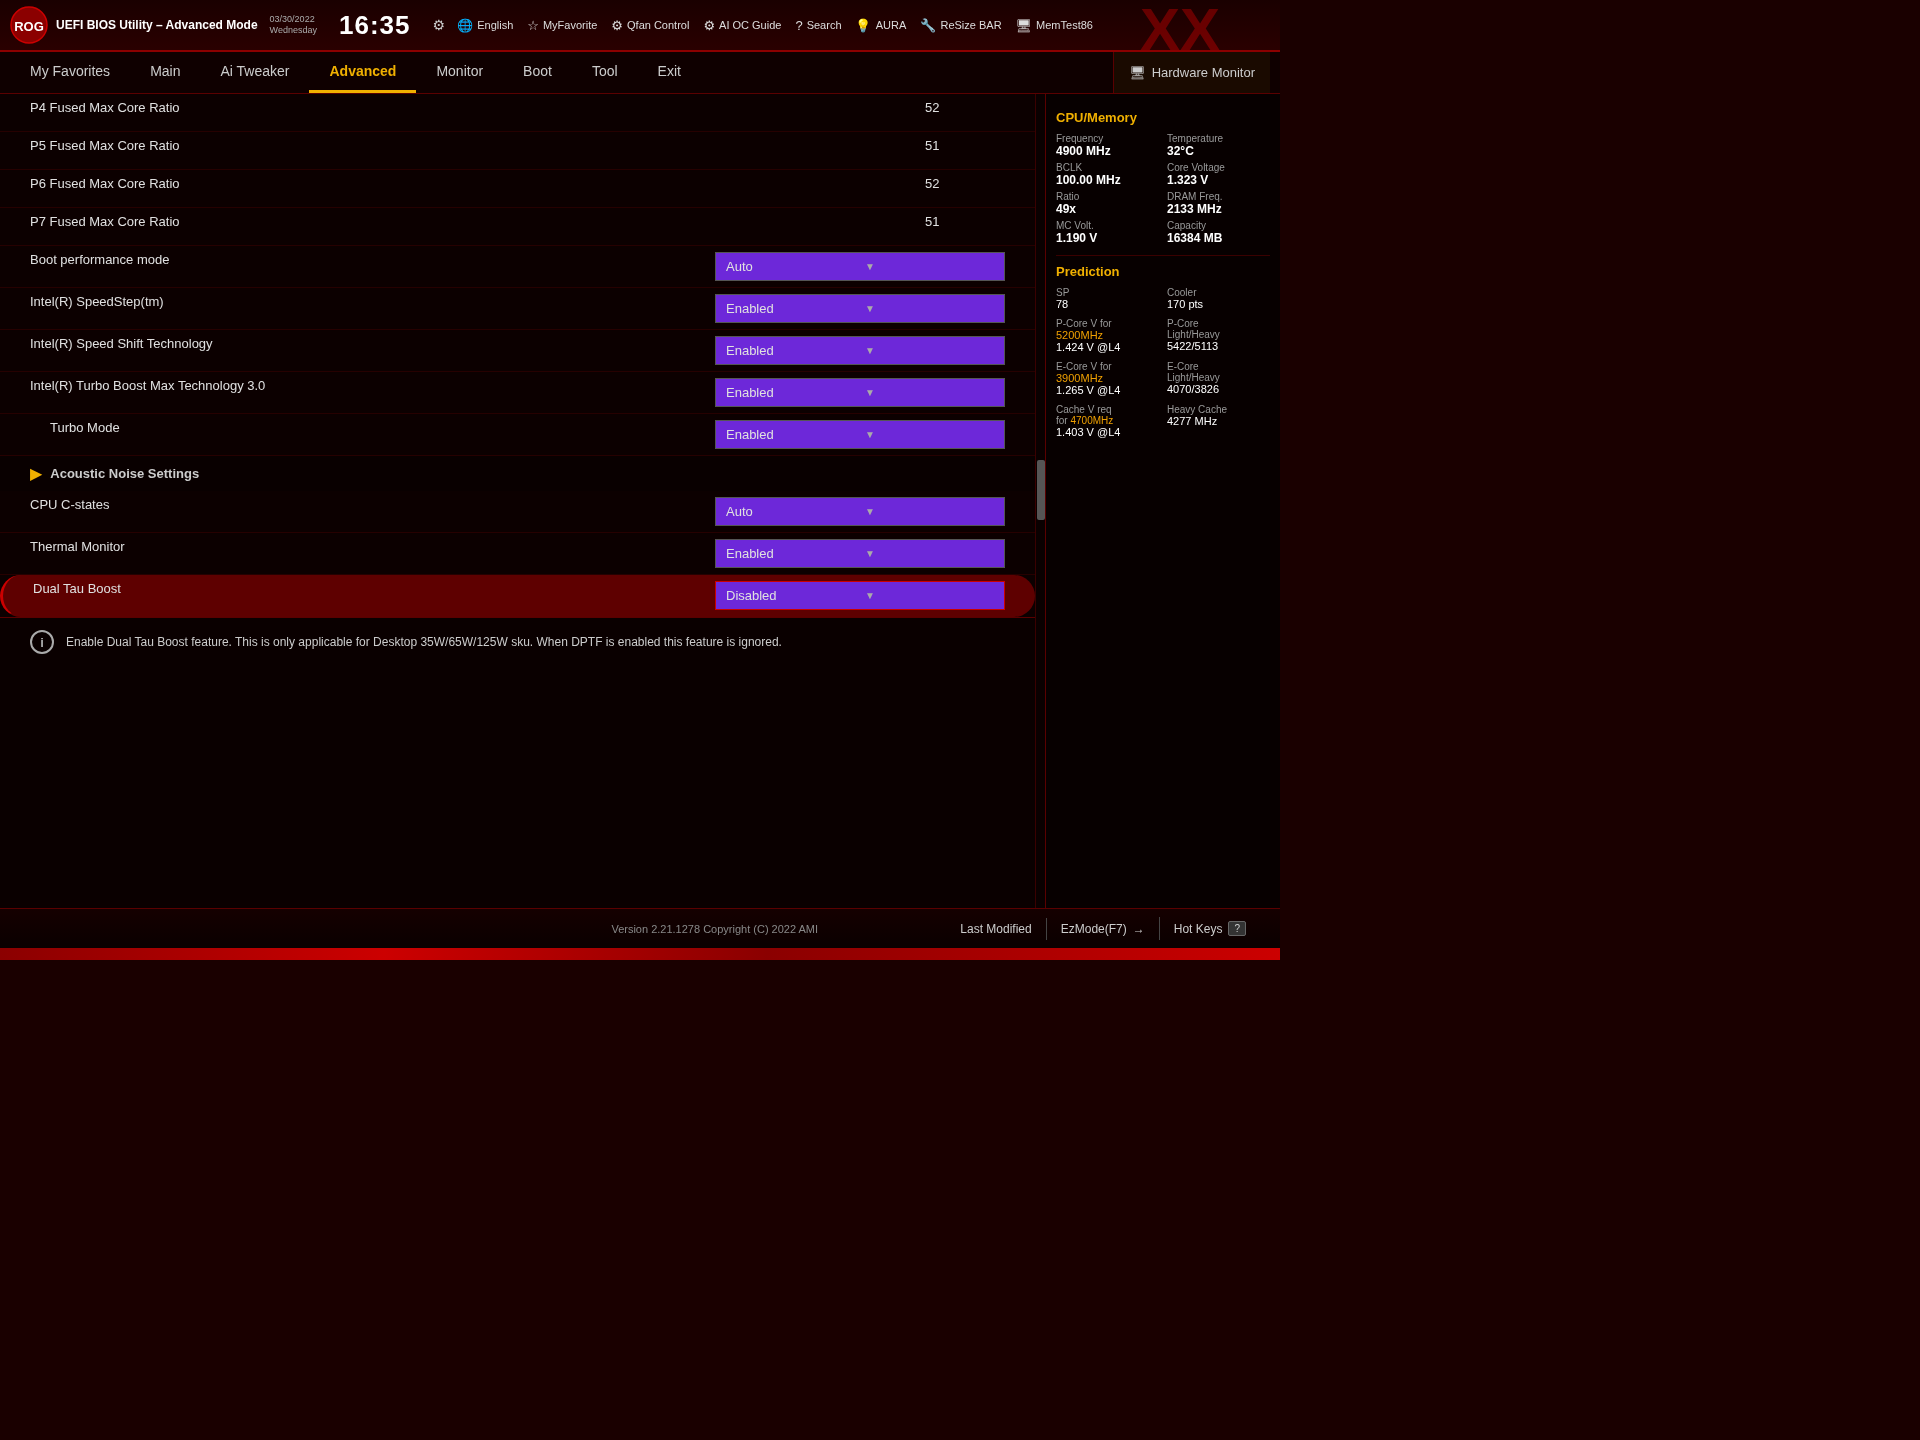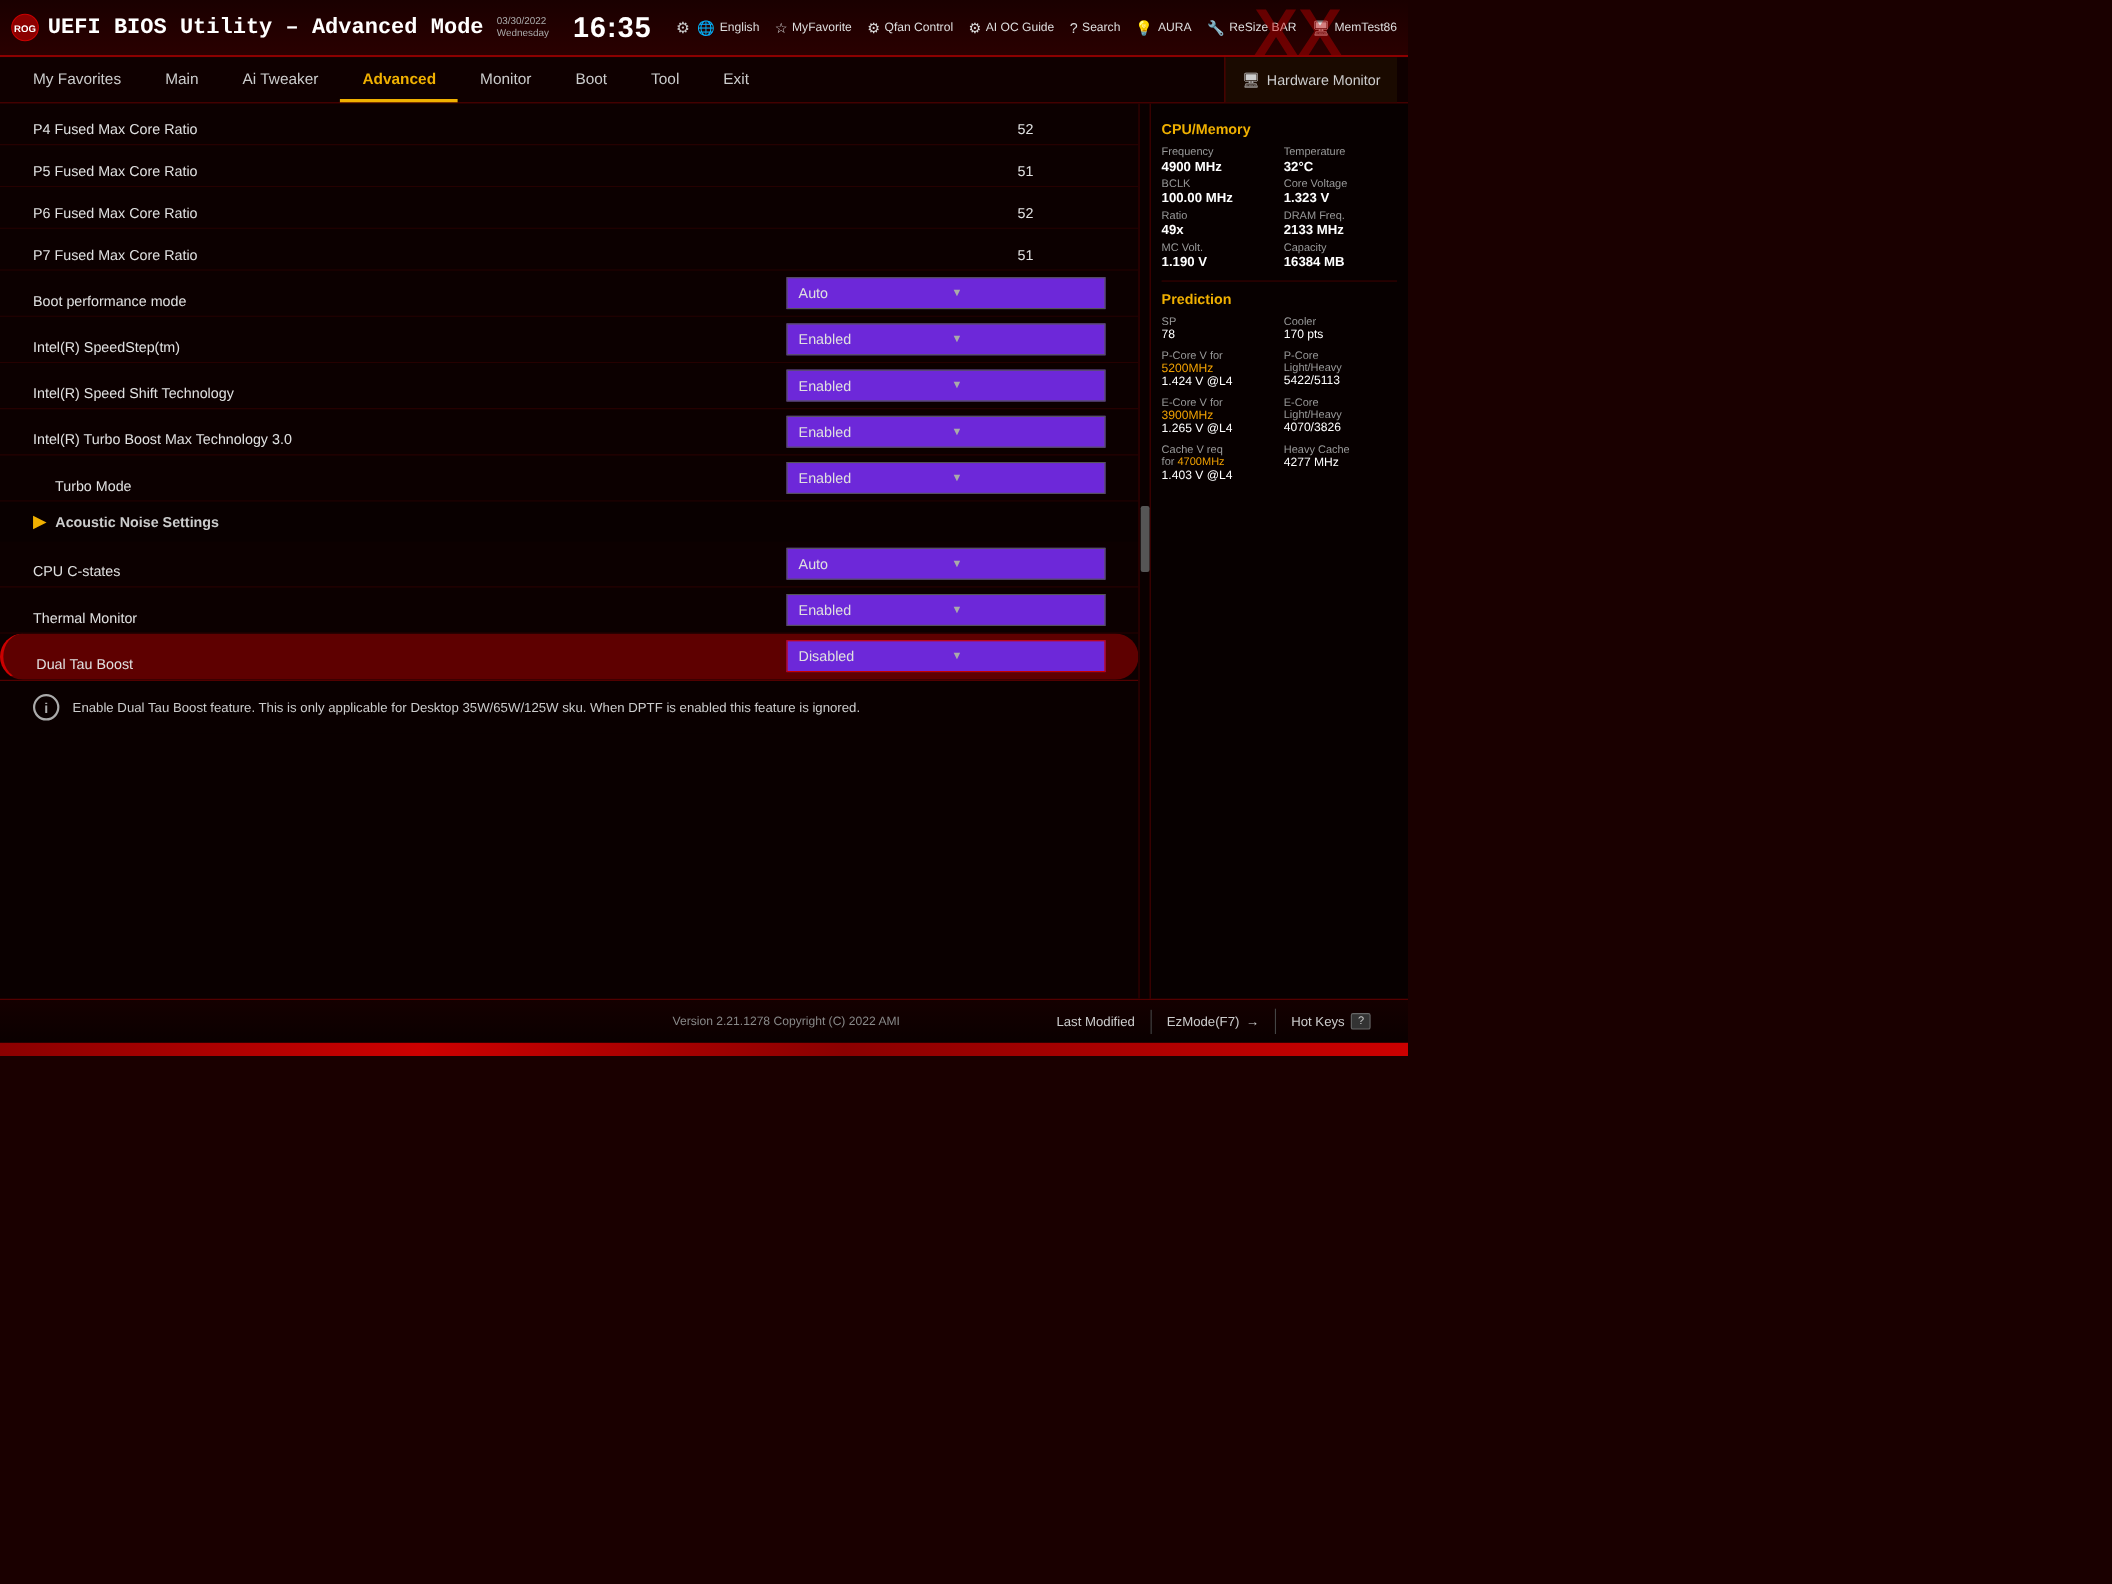--- a/index.html
+++ b/index.html
@@ -40,24 +40,23 @@
       min-width: 220px;
     }
 
     .rog-logo {
       width: 38px;
       height: 38px;
     }
 
     .bios-title {
       color: #fff;
-      font-size: 20px;
+      font-size: 12px;
       font-weight: bold;
       white-space: nowrap;
-      font-family: Liberation Mono, monospace;
     }
 
     .header-tools {
       display: flex;
       align-items: center;
       gap: 14px;
       flex: 1;
     }
 
     .tool-btn {
@@ -154,21 +153,21 @@
       display: flex;
       flex-direction: column;
     }
 
     .settings-table {
       flex: 1;
     }
 
     .setting-row {
       display: flex;
-      align-items: flex-end;
+      align-items: flex-start;
       padding: 6px 30px;
       border-bottom: 1px solid rgba(100,0,0,0.3);
       min-height: 38px;
       gap: 32px;
     }
 
     .setting-row.highlighted {
       background: rgba(150,0,0,0.6);
       border-left: 3px solid #cc0000;
       border-radius: 21px;

